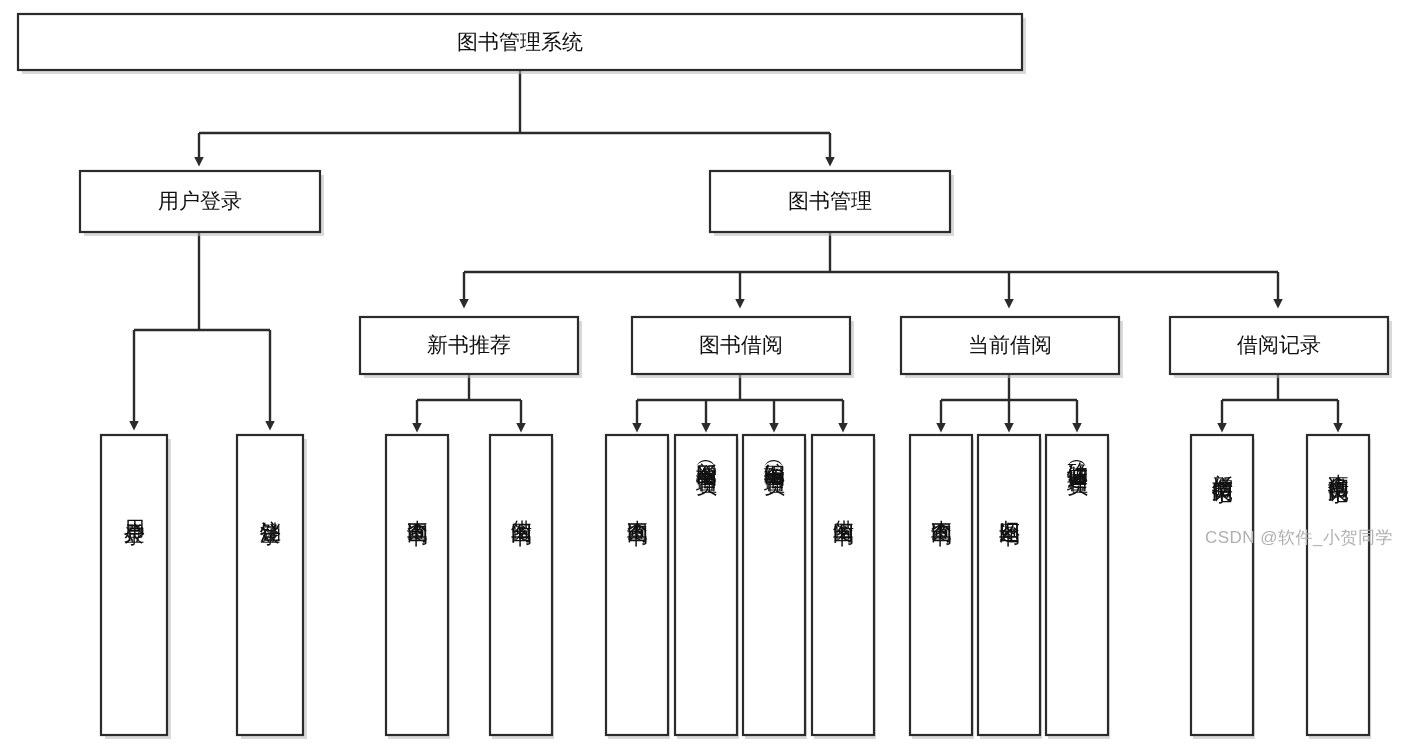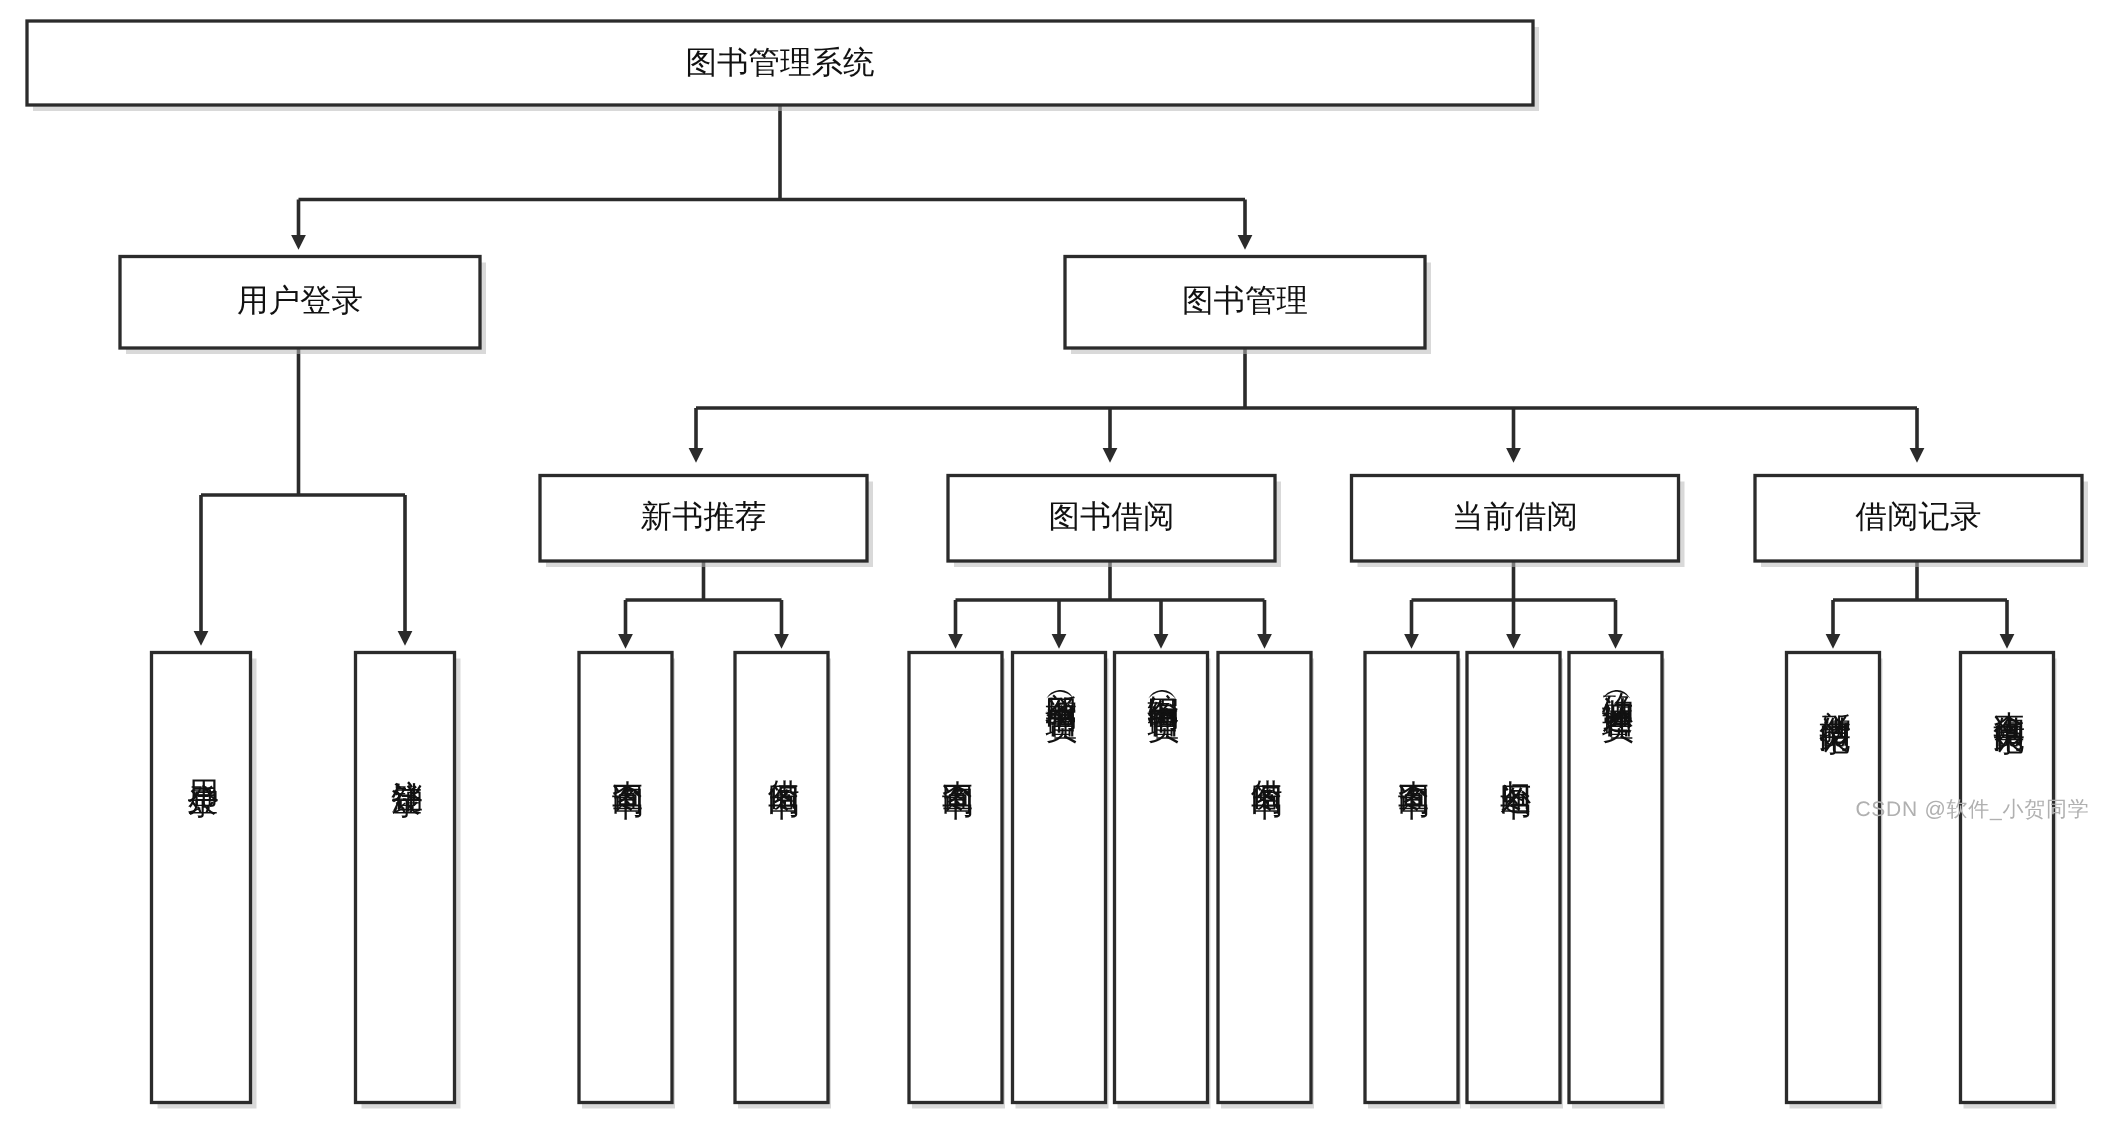--- a/index.html
+++ b/index.html
@@ -66,21 +66,21 @@
     line-height: 1.28;
     color: #111111;
     letter-spacing: 2px;
     white-space: nowrap;
   }
   .watermark {
     position: absolute;
     right: 12px;
     bottom: 4px;
     font-family: "Liberation Sans", "DejaVu Sans", sans-serif;
-    font-size: 14px;
+    font-size: 17px;
     color: #b0b0b0;
     letter-spacing: 0.5px;
     user-select: none;
   }
 </style>
 </head>
 <body>
 
 <div id="diagram-root">
 

